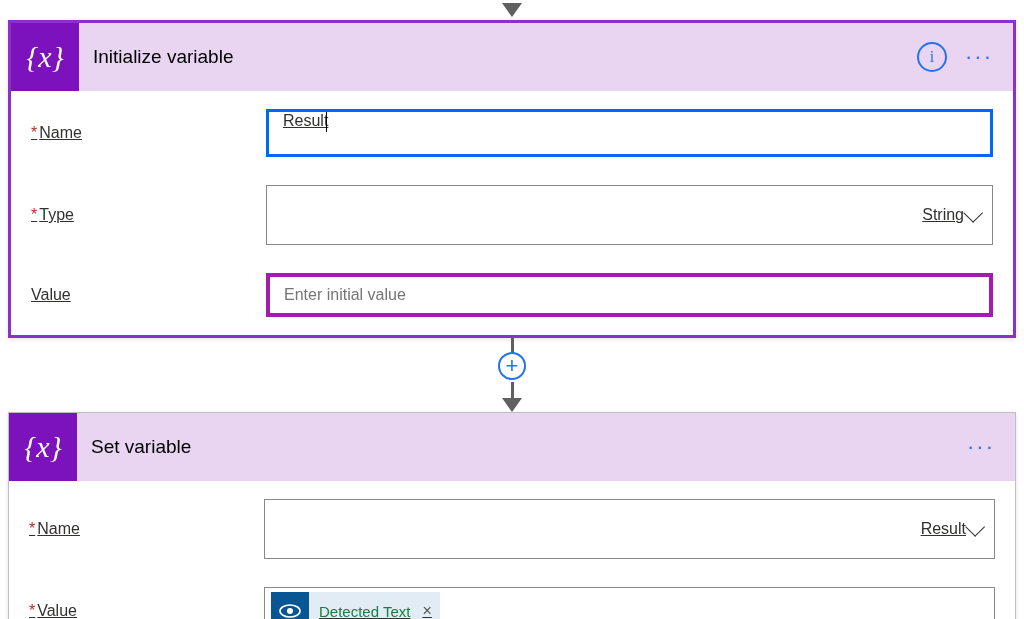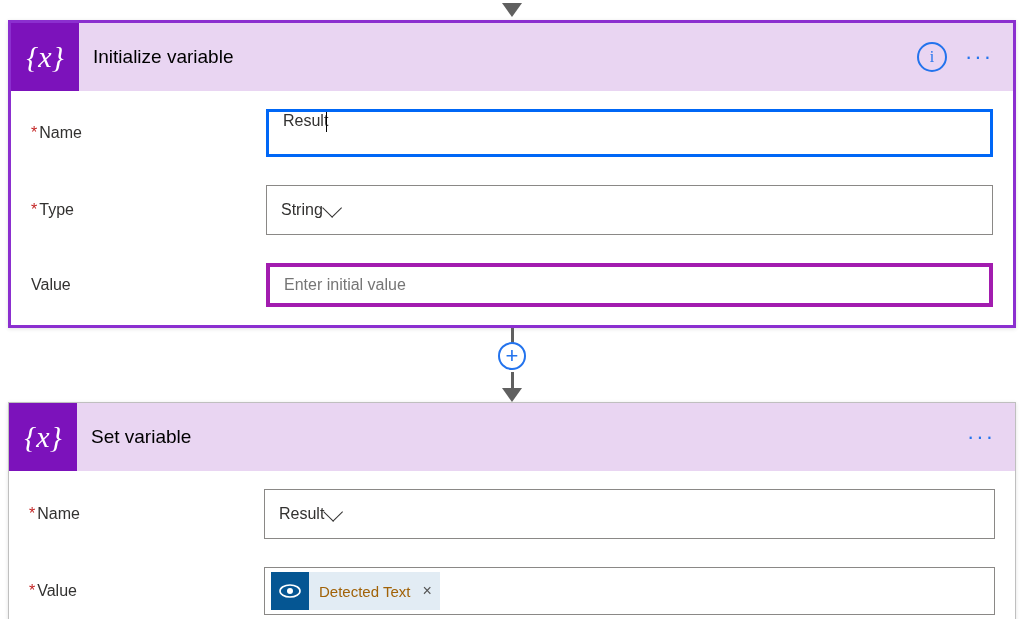--- a/index.html
+++ b/index.html
@@ -97,20 +97,21 @@
     .more-icon {
       color: #2373ed;
       font-size: 22px;
       letter-spacing: 2px;
       padding: 0 4px;
       cursor: pointer;
       line-height: 1;
     }
     .card-body {
       padding: 12px 20px 18px 20px;
+      text-decoration: underline;
     }
     .field-row {
       display: flex;
       align-items: center;
       margin-top: 28px;
     }
     .field-row:first-child { margin-top: 6px; }
     .field-label {
       width: 235px;
       font-size: 16px;
@@ -130,28 +131,28 @@
     }
     .text-input.focused {
       border: 3px solid #0067f6;
       outline: none;
       height: 48px;
     }
     .text-cursor { border-right: 1px solid #000; padding-right:0; display:inline-block; height:20px; vertical-align:middle; margin-left:-2px;}
 
     .select-box {
       width: 100%;
-      height: 50px;
+      height: 60px;
       border: 1px solid #8a8886;
       padding: 12px 14px;
       font-size: 16px;
       color: #323130;
       display: flex;
       align-items: center;
-      justify-content: flex-start;
+      justify-content: flex-end;
       cursor: pointer;
       background:#fff;
     }
     .chevron-down {
       width: 14px; height: 14px;
       border-right: 1.5px solid #323130;
       border-bottom: 1.5px solid #323130;
       transform: rotate(45deg) translateY(-3px);
     }
     .token-box {
@@ -172,21 +173,21 @@
     .token-icon {
       width: 38px; height: 38px;
       background: #055693;
       display: flex;
       align-items: center;
       justify-content: center;
     }
     .token-label {
       padding: 0 10px;
       font-size: 15px;
-      color: #a16207;
+      color: #15803d;
     }
     .token-remove {
       padding: 0 8px 0 2px;
       font-size: 16px;
       color: #555;
       cursor: pointer;
     }
   </style>
 </head>
 <body>

